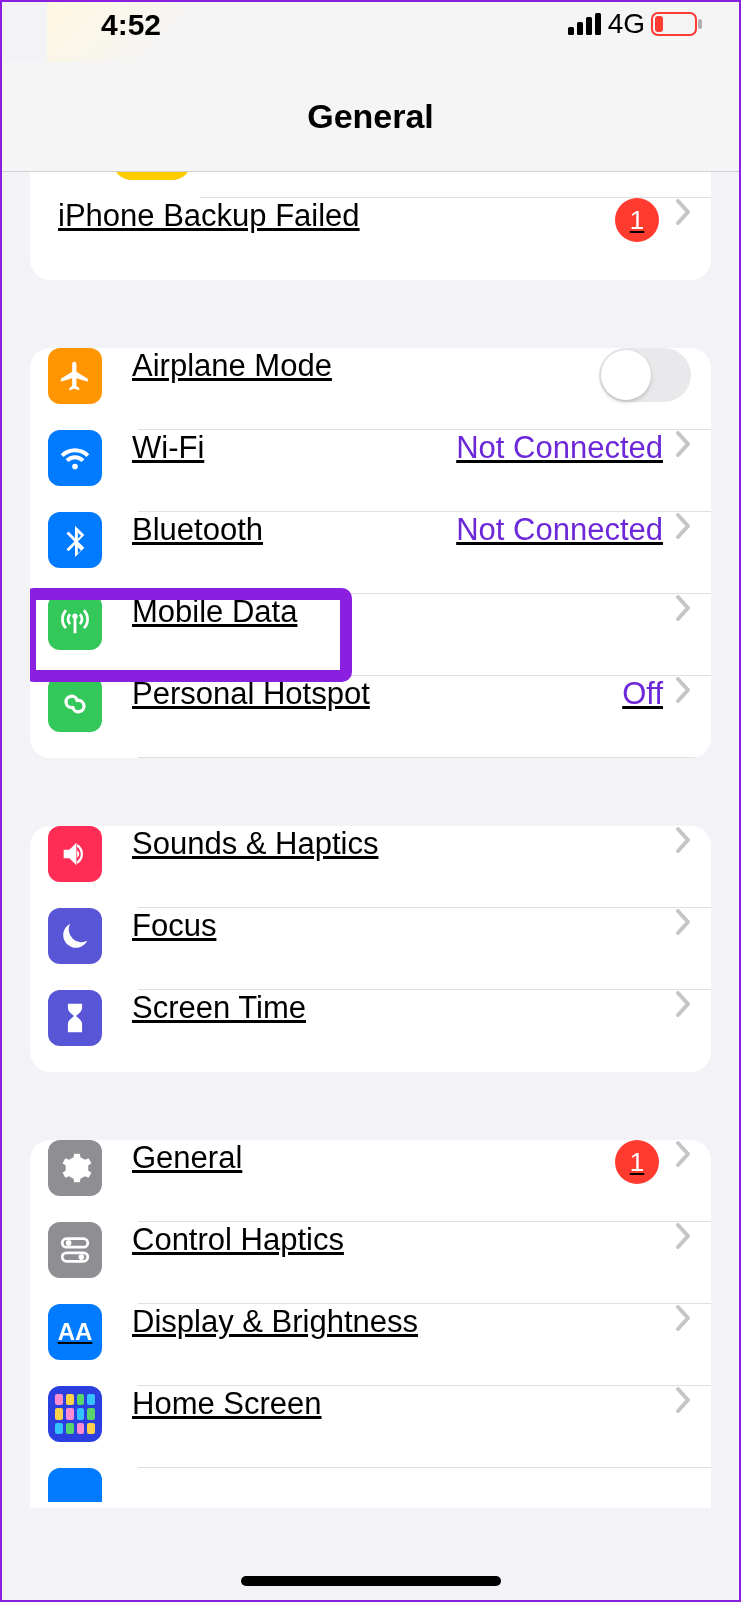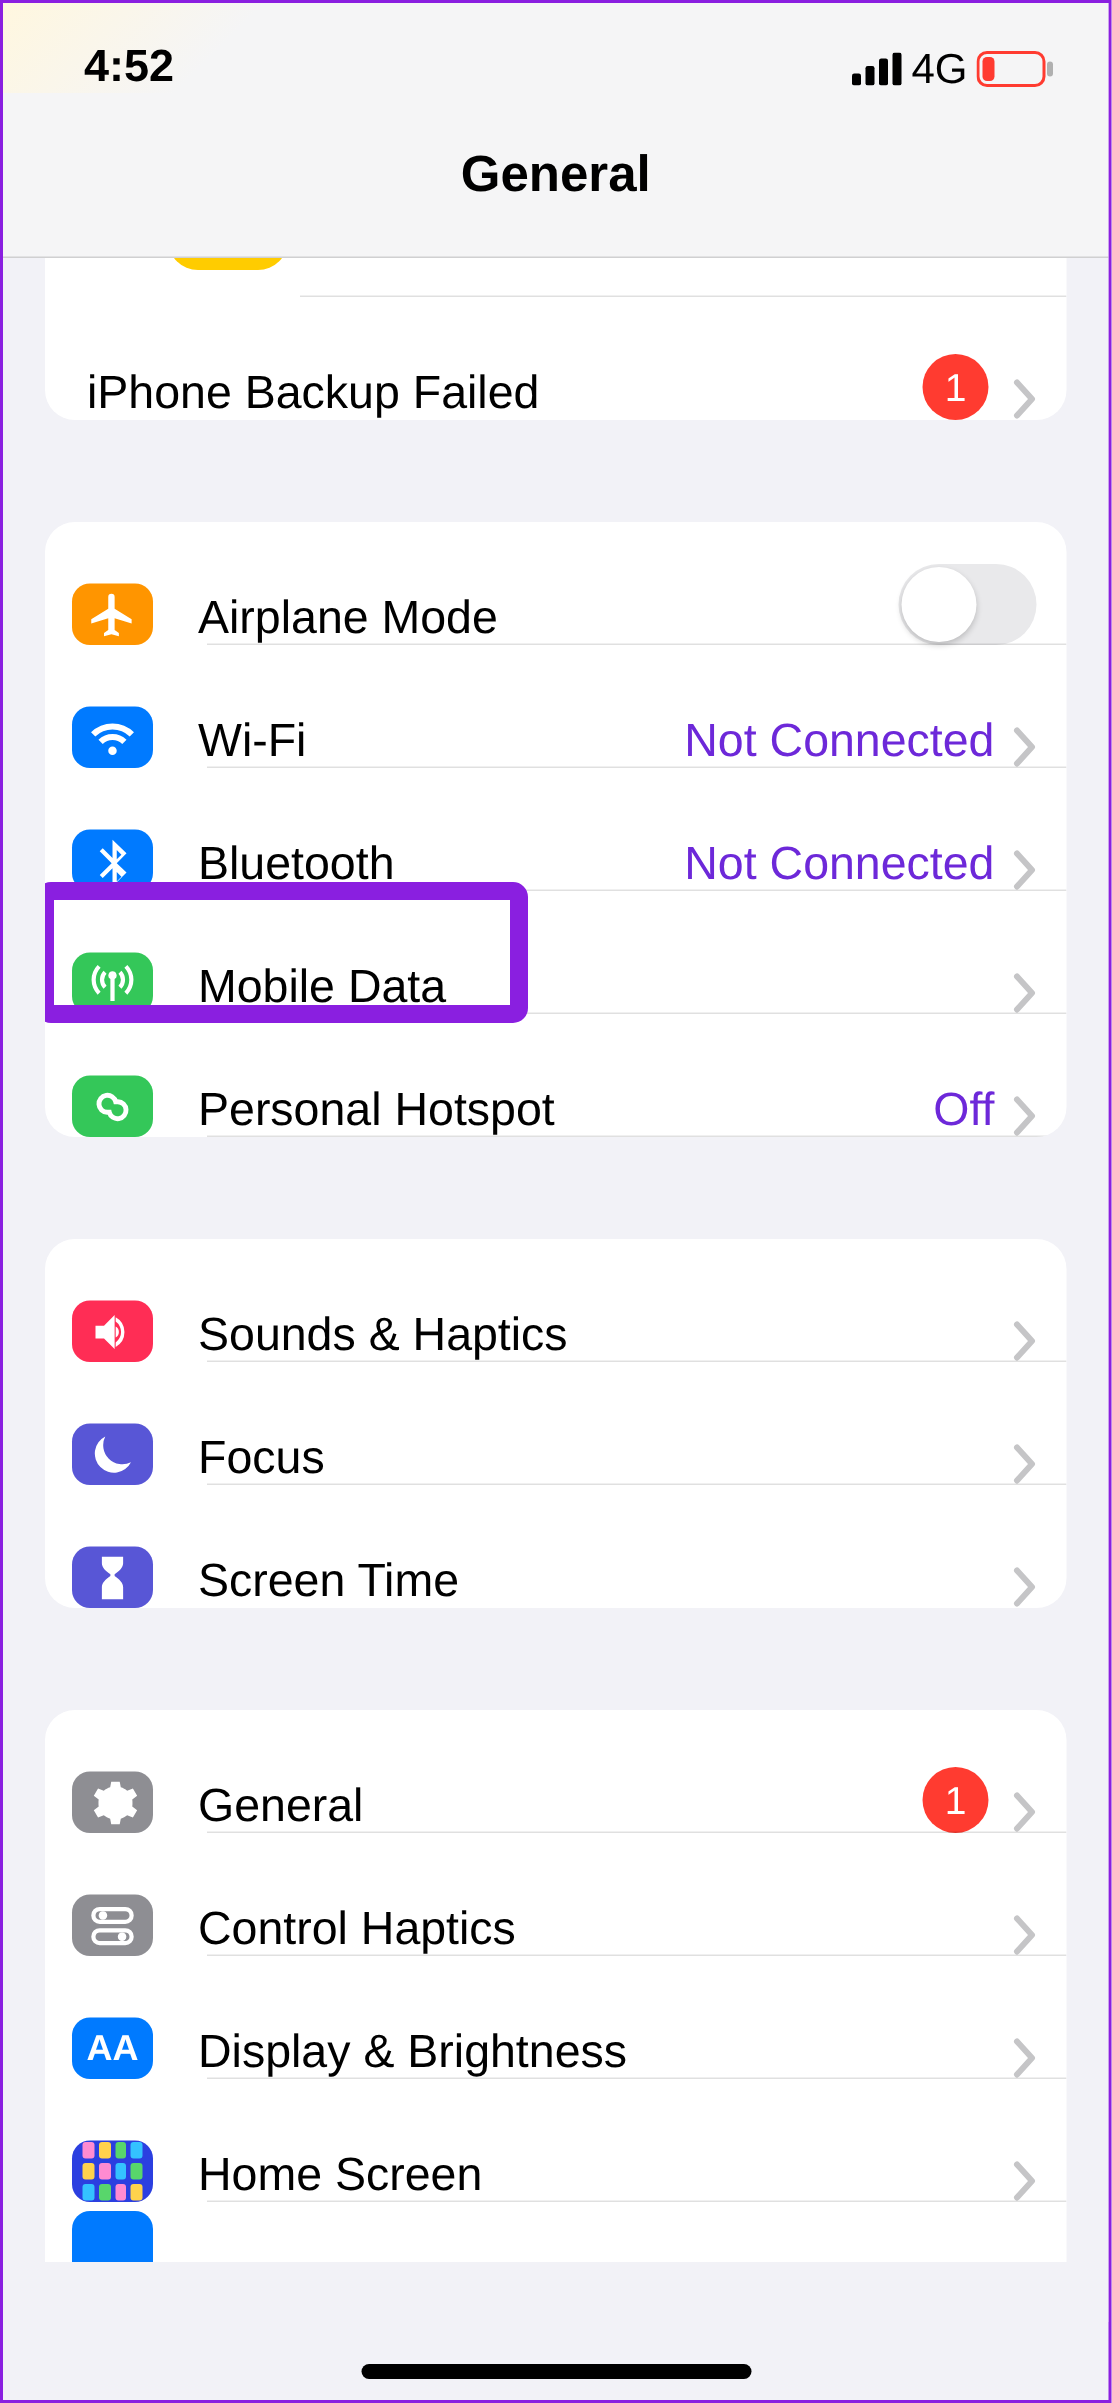--- a/index.html
+++ b/index.html
@@ -9,26 +9,27 @@
     background: #f2f2f7;
     color: #000;
     position: relative;
     overflow: hidden;
     border: 2px solid #8a1fe0;
   }
   
   .status-bar {
     height: 60px;
     display: flex;
-    align-items: flex-end;
+    align-items: flex-start;
     justify-content: space-between;
     padding: 6px 36px 0 54px;
     font-size: 30px;
     font-weight: 600;
     background: linear-gradient(135deg,#fff7df 0%, #f5f5f6 22%, #f5f5f6 100%);
+    margin-left: 45px;
   }
   .status-right { display: flex; align-items: center; gap: 6px; }
   .net-label { font-size: 28px; font-weight: 500; }
   
   .page-header {
     height: 110px;
     display: flex;
     align-items: center;
     justify-content: center;
     border-bottom: 1px solid rgba(0,0,0,0.15);
@@ -43,33 +44,34 @@
   .group {
     background: #fff;
     margin: 0 28px 68px 28px;
     border-radius: 20px;
     overflow: hidden;
   }
   .group.first { margin-top: 0; border-top-left-radius: 0; border-top-right-radius: 0; margin-bottom: 68px;}
   .row {
     height: 82px;
     display: flex;
-    align-items: flex-end;
+    align-items: flex-start;
     padding: 0 20px 0 12px;
     position: relative;
+    text-decoration: underline;
   }
   .row .sep {
     position: absolute;
     left: 108px; right: 0; bottom: 0;
     height: 1px;
     background: rgba(0,0,0,0.12);
   }
   .row:last-child .sep { display: none; }
   .icon {
-    width: 54px; height: 41px;
+    width: 54px; height: 56px;
     border-radius: 12px;
     flex: 0 0 54px;
     margin-left: 6px;
     margin-right: 30px;
     display: flex; align-items: center; justify-content: center;
     color: #fff;
   }
   .icon svg { width: 34px; height: 34px; }
   .row-label {
     font-size: 31px;

